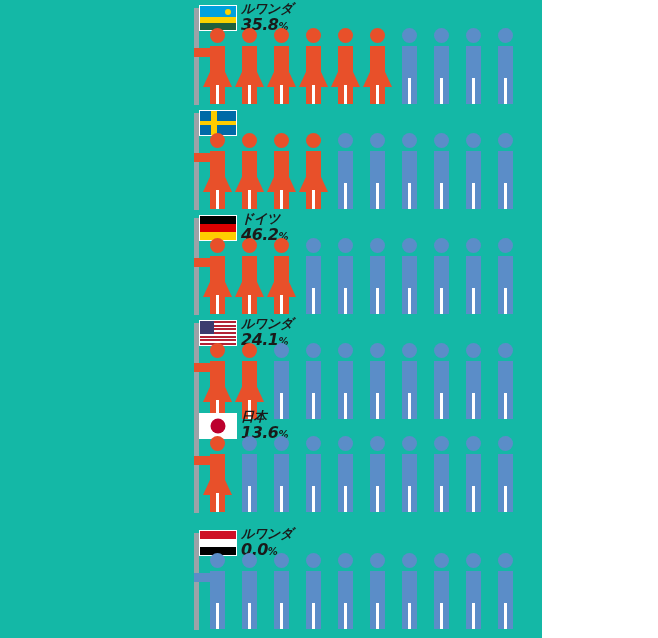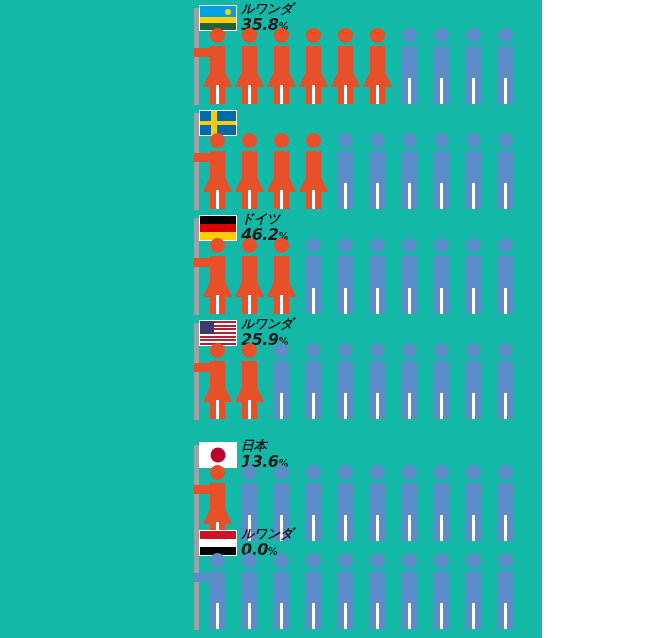--- a/index.html
+++ b/index.html
@@ -366,21 +366,21 @@
           <div style="position: absolute; left: 0px; width: 100%; height: 7.69231%; top: 30.7692%; background: rgb(178, 34, 52);"></div>
           <div style="position: absolute; left: 0px; width: 100%; height: 7.69231%; top: 46.1538%; background: rgb(178, 34, 52);"></div>
           <div style="position: absolute; left: 0px; width: 100%; height: 7.69231%; top: 61.5385%; background: rgb(178, 34, 52);"></div>
           <div style="position: absolute; left: 0px; width: 100%; height: 7.69231%; top: 76.9231%; background: rgb(178, 34, 52);"></div>
           <div style="position: absolute; left: 0px; width: 100%; height: 7.69231%; top: 92.3077%; background: rgb(178, 34, 52);"></div>
         </div>
         <div class="us-canton"></div>
       </div>
       <div class="label-block">
         <div class="country-name">ルワンダ</div>
-        <div class="pct-line"><span>25.9</span><span class="pct-sign">%</span></div>
+        <div class="pct-line"><span>24.1</span><span class="pct-sign">%</span></div>
       </div>
       <div class="figures">
         <div class="figure female f-female" style="left: 14px;">
           <div class="head"></div>
           <div class="torso"></div>
           <div class="skirt"></div>
           <div class="legs"></div>
           <div class="arm"></div>
         </div>
         <div class="figure female f-female" style="left: 46px;">
@@ -424,21 +424,21 @@
           <div class="torso"></div>
           <div class="legs"></div>
         </div>
         <div class="figure male f-male" style="left: 302px;">
           <div class="head"></div>
           <div class="torso"></div>
           <div class="legs"></div>
         </div>
       </div>
     </div>
-    <div class="country-row" style="top: 437px;">
+    <div class="country-row" style="top: 408px;">
       <div class="pole"></div>
       <div class="flag" style="background: rgb(255, 255, 255);">
         <div class="jp-disc"></div>
       </div>
       <div class="label-block">
         <div class="country-name">日本</div>
         <div class="pct-line"><span>13.6</span><span class="pct-sign">%</span></div>
       </div>
       <div class="figures">
         <div class="figure female f-female" style="left: 14px;">

